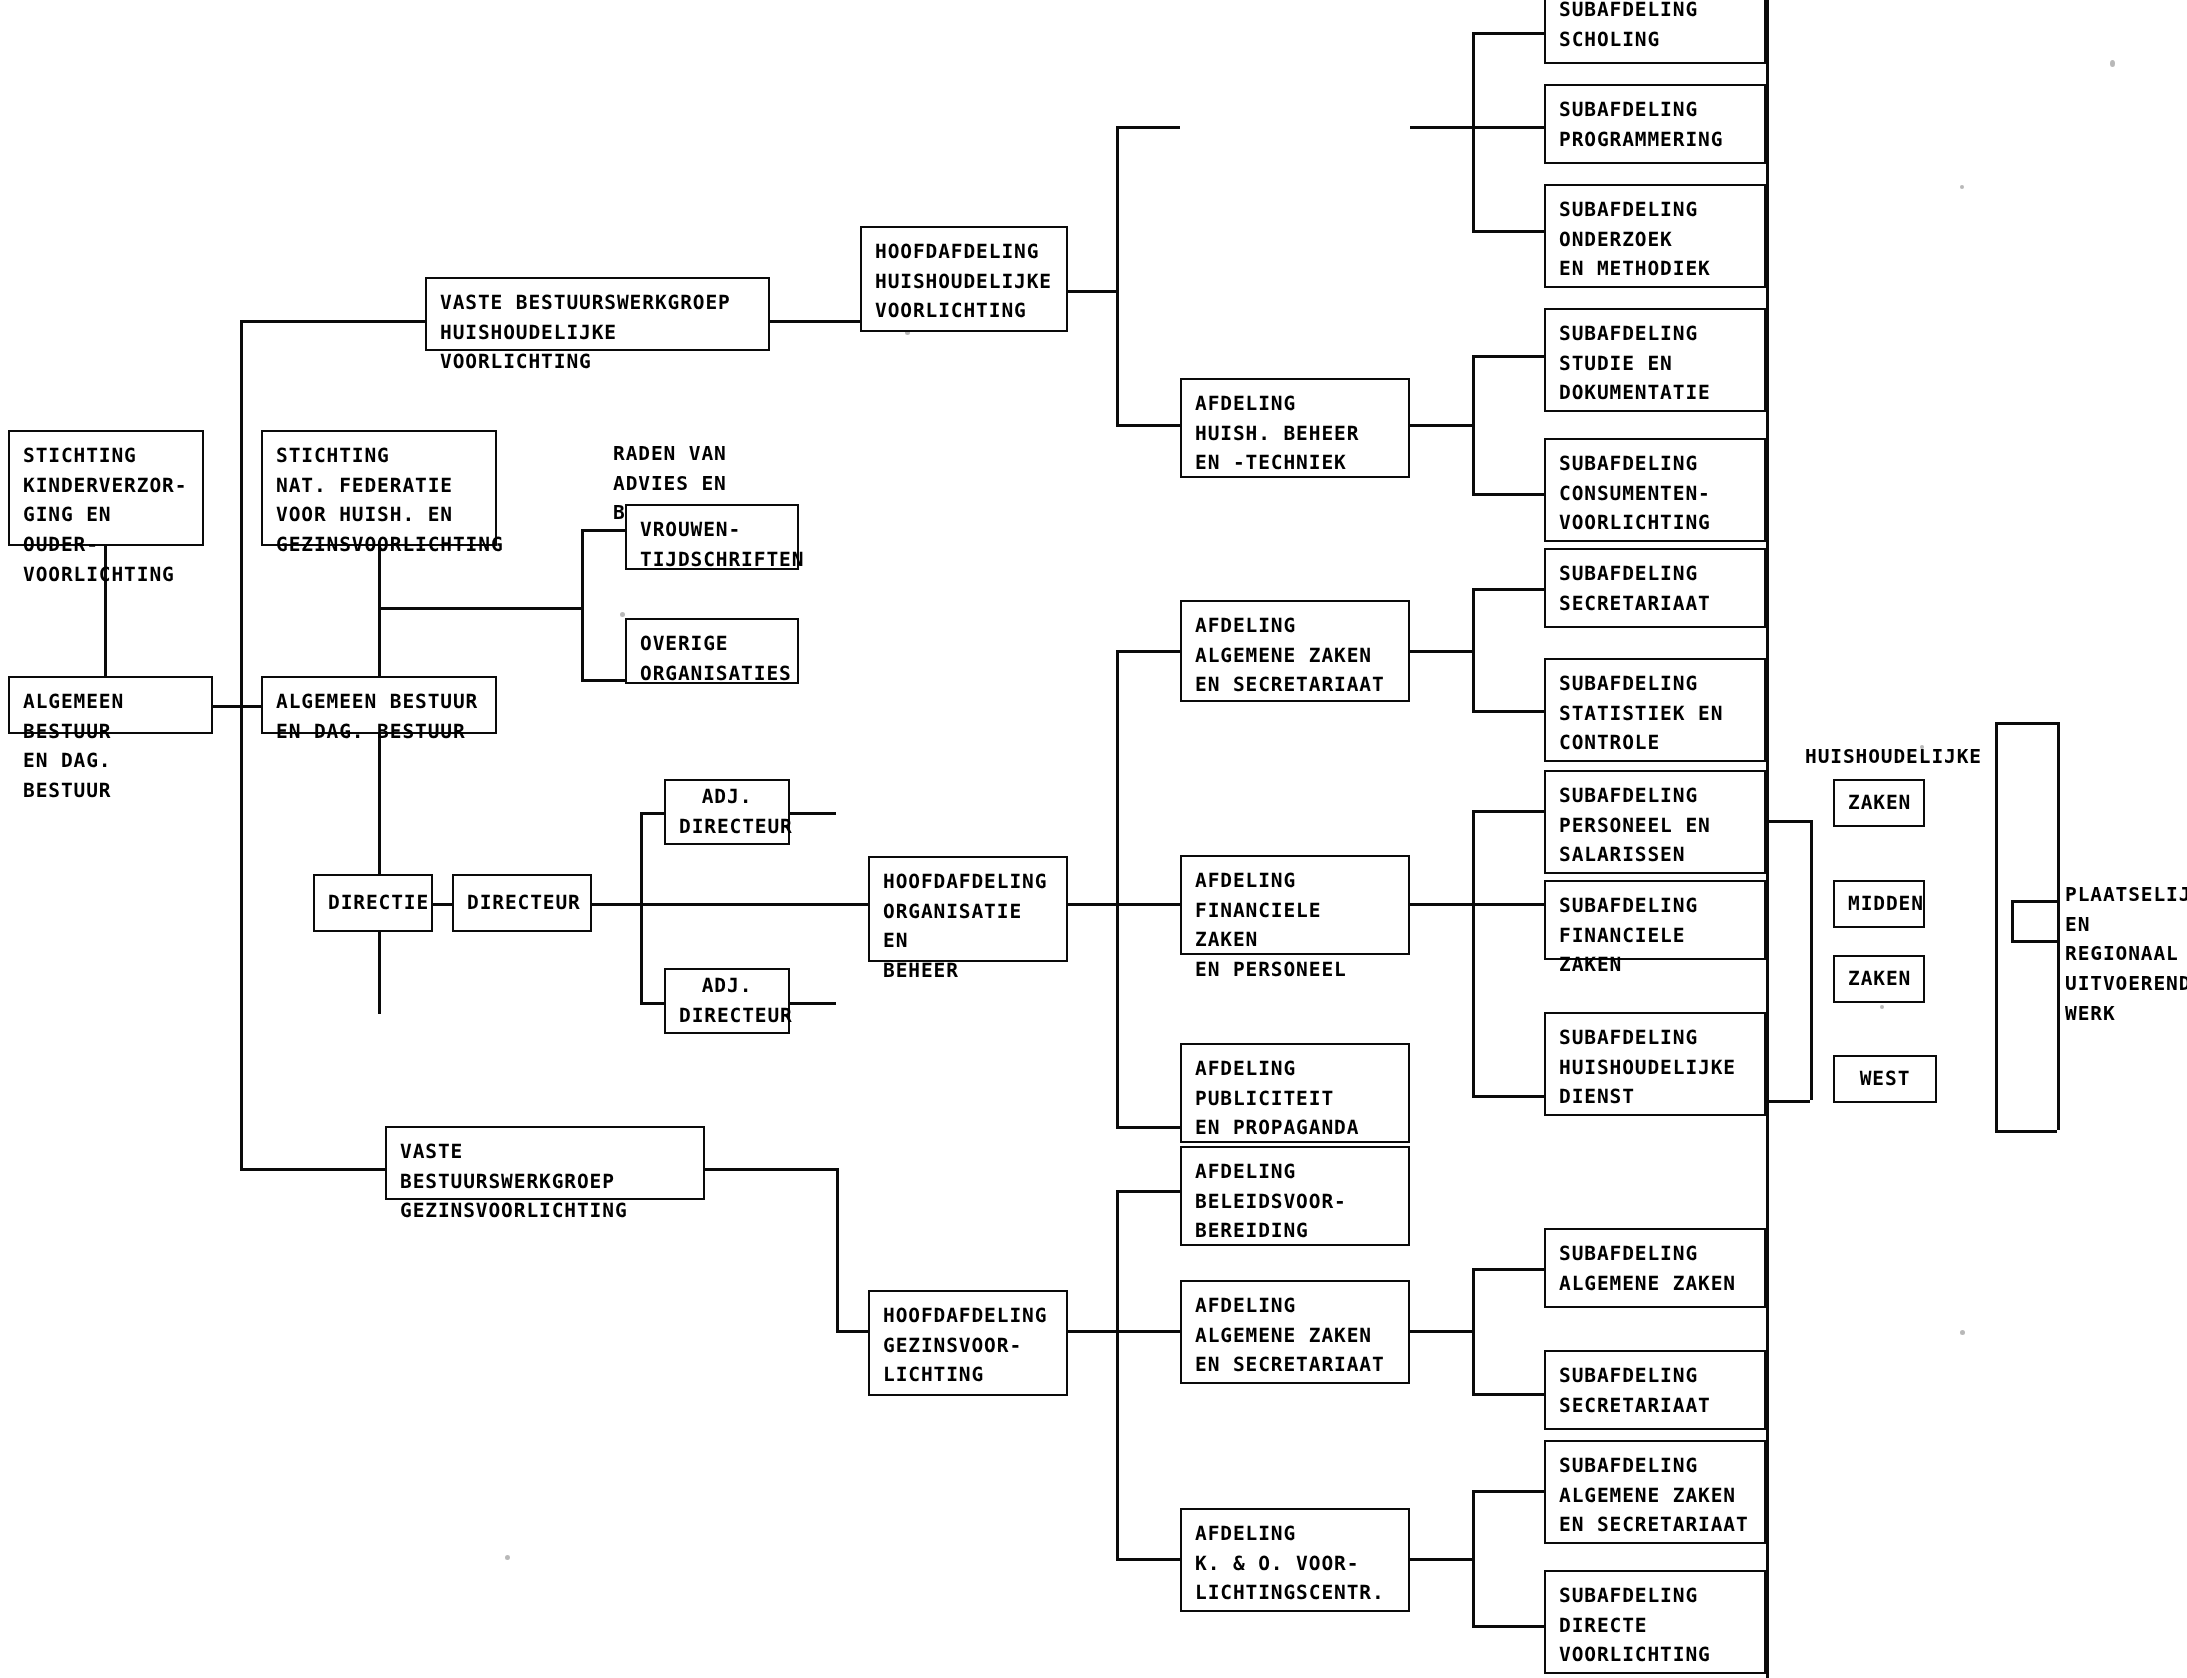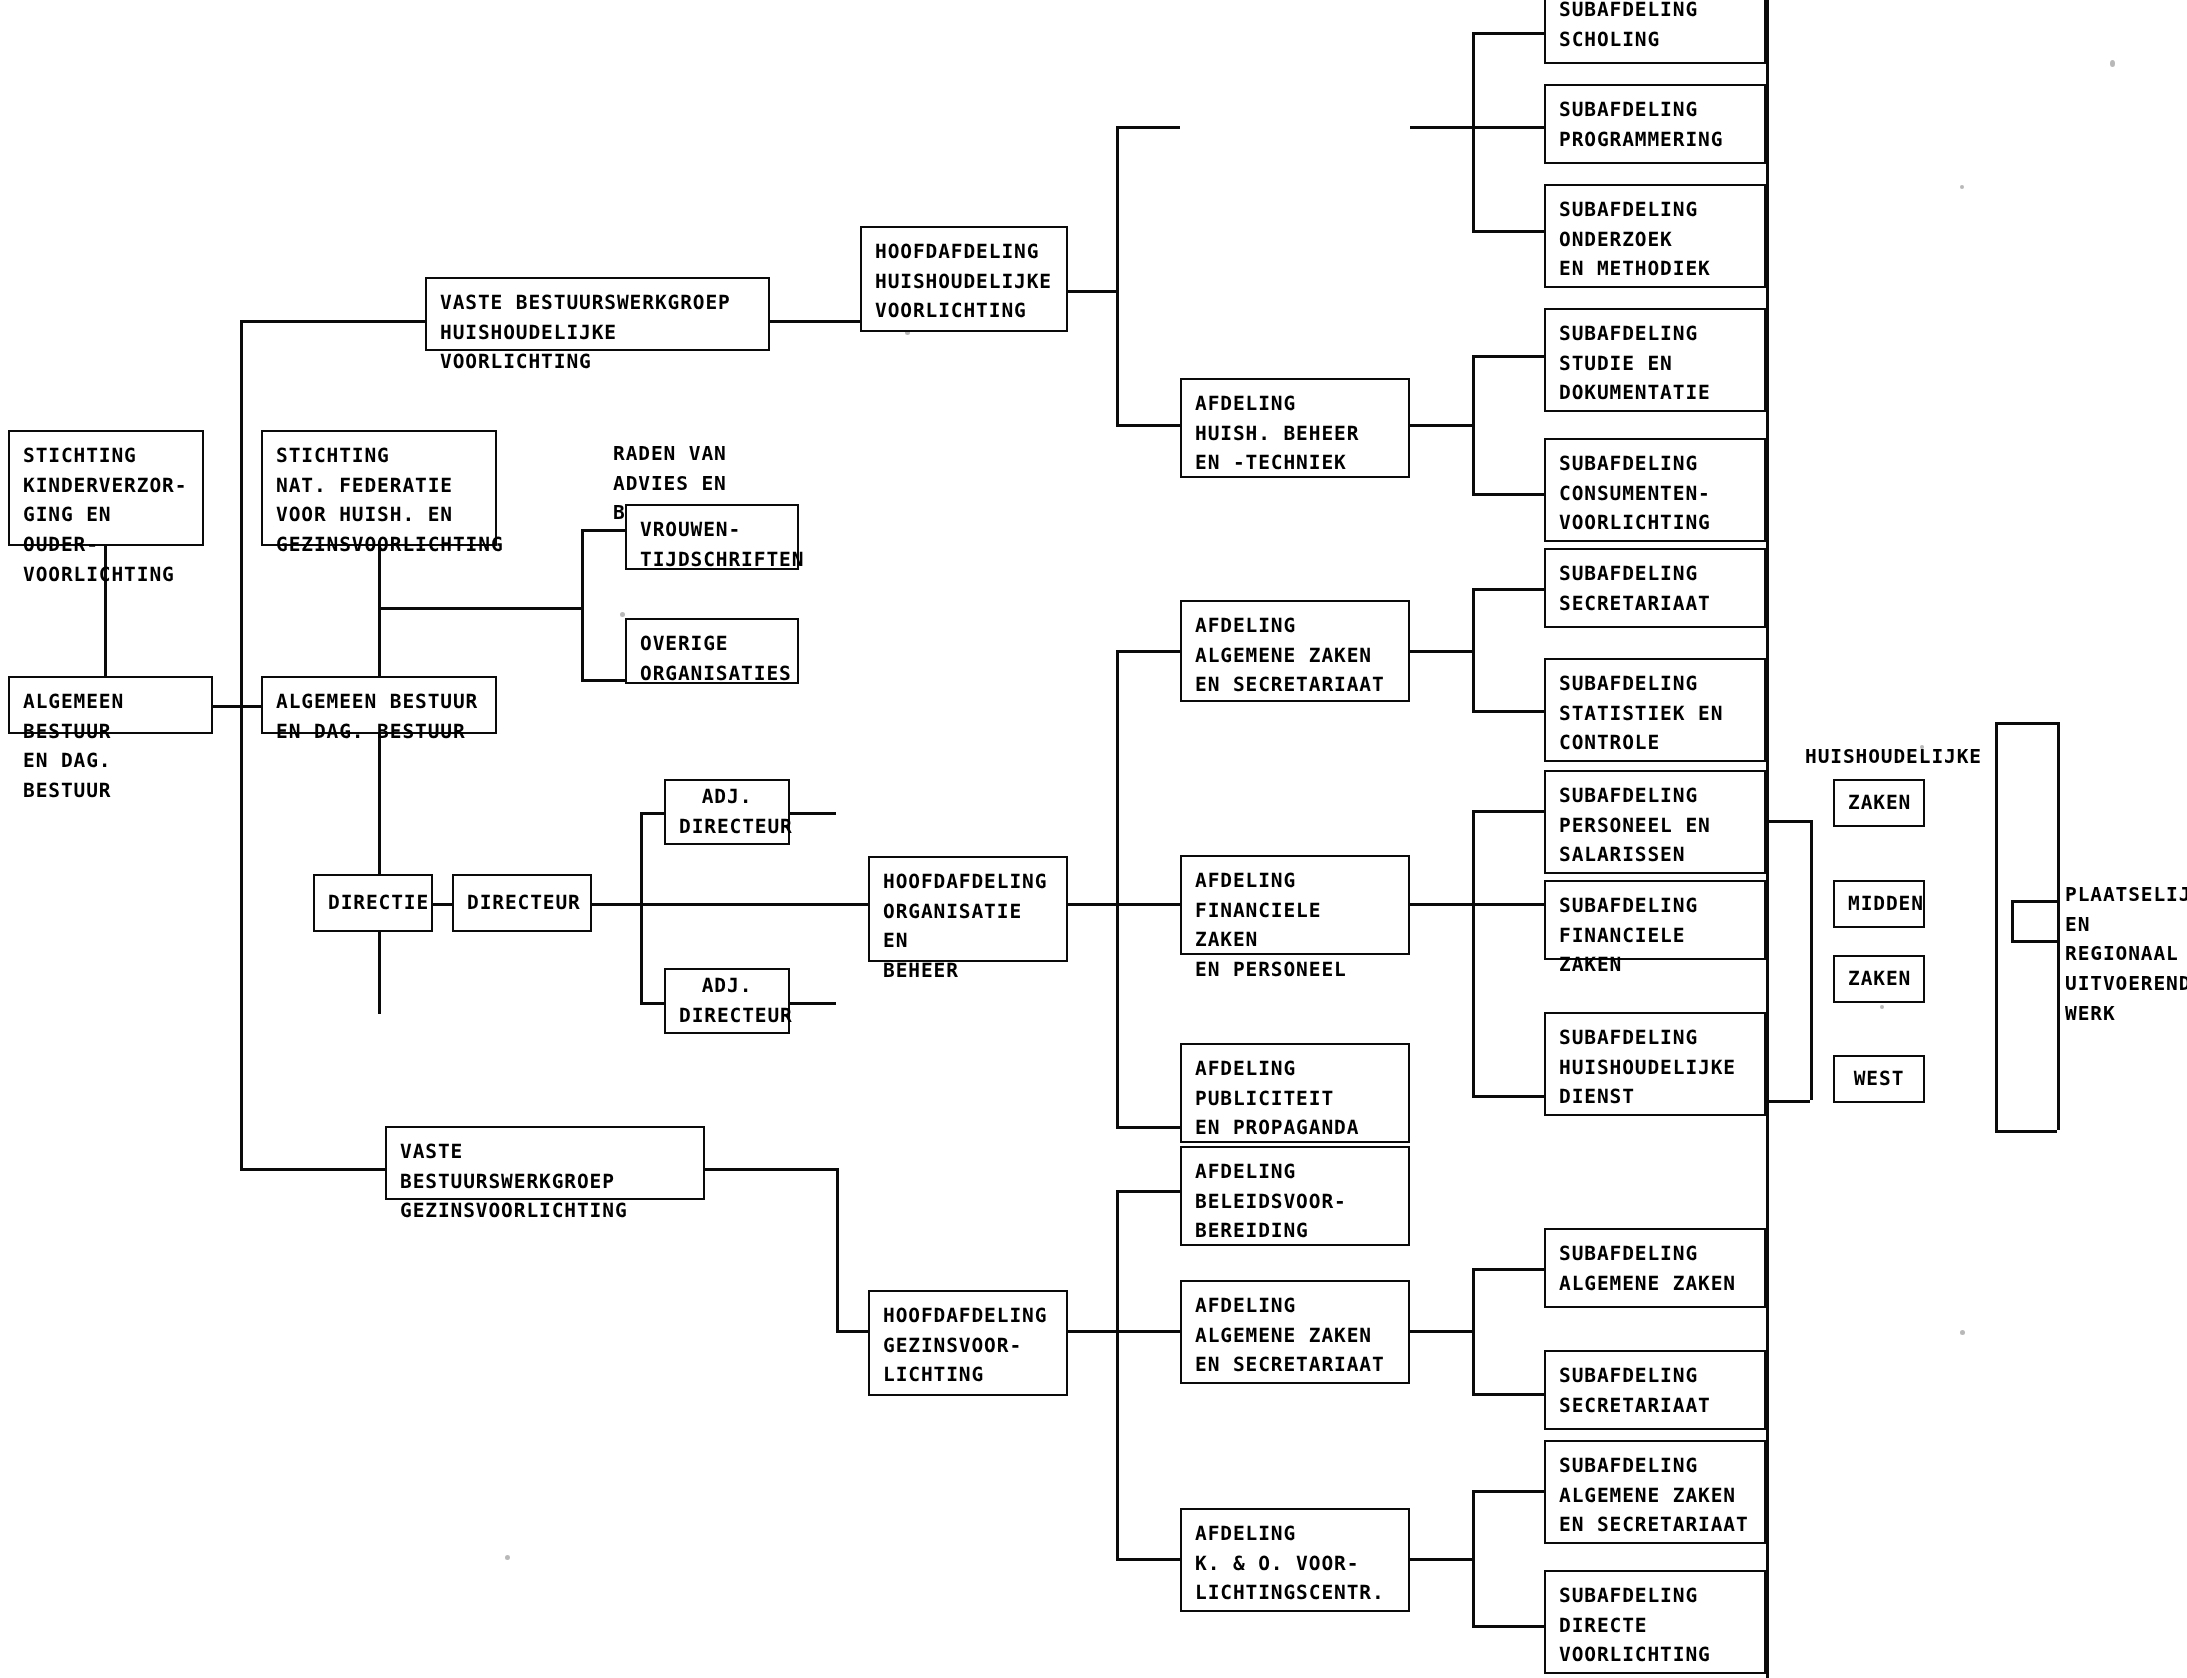--- a/index.html
+++ b/index.html
@@ -313,20 +313,20 @@
 VOORLICHTING</div>
 
   <div class="label" style="left:1805px; top:742px;">HUISHOUDELIJKE</div>
 
   <div class="box thin ctr vmid" style="left:1833px; top:779px; width:92px; height:48px;">ZAKEN</div>
 
   <div class="box thin ctr vmid" style="left:1833px; top:880px; width:92px; height:48px;">MIDDEN</div>
 
   <div class="box thin ctr vmid" style="left:1833px; top:955px; width:92px; height:48px;">ZAKEN</div>
 
-  <div class="box thin ctr vmid" style="left:1833px; top:1055px; width:92px; height:48px;">WEST</div>
+  <div class="box thin ctr vmid" style="left:1833px; top:1055px; width:104px; height:48px;">WEST</div>
 
   <div class="label" style="left:2065px; top:880px;">PLAATSELIJK
 EN REGIONAAL
 UITVOEREND
 WERK</div>
 
 </div>
 
 </body></html>

